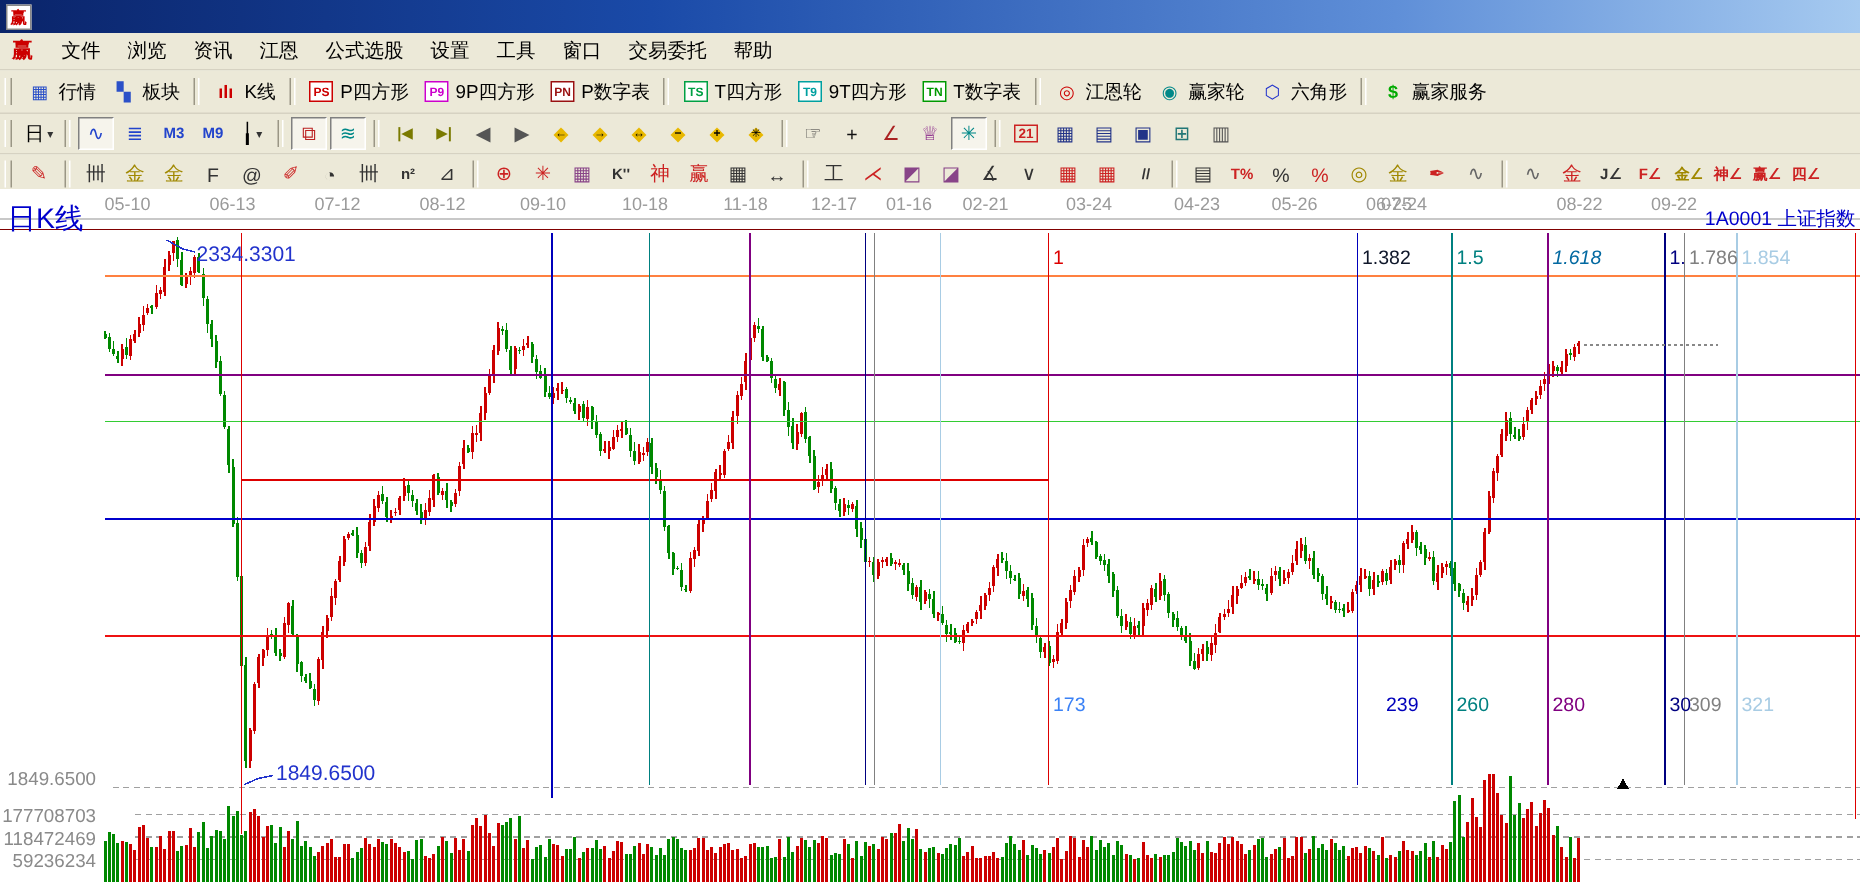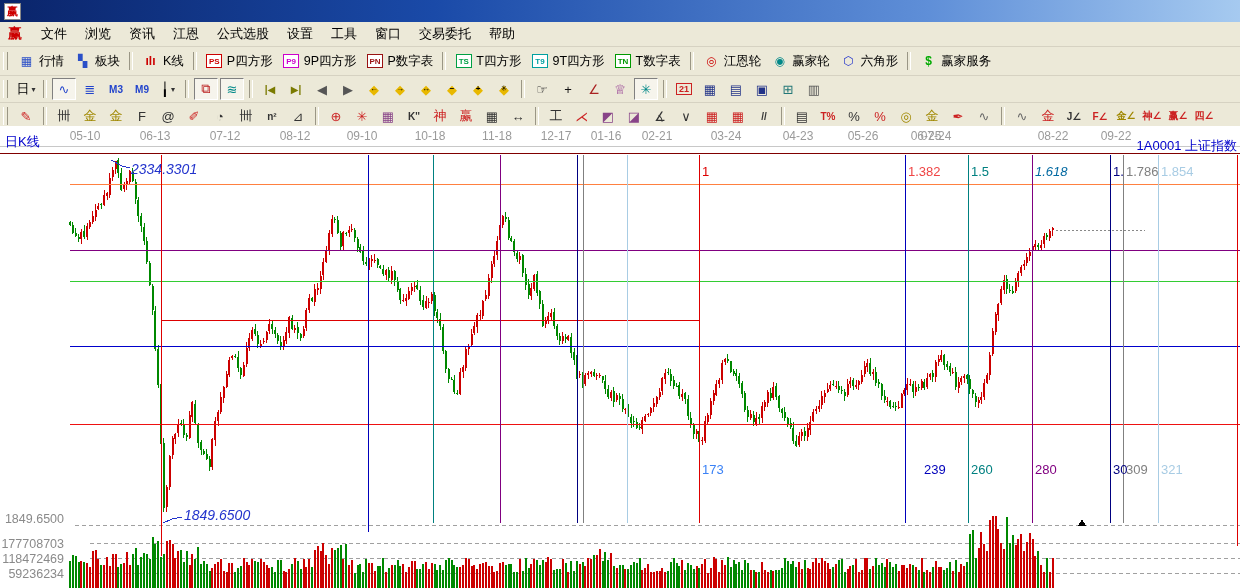--- a/index.html
+++ b/index.html
@@ -32,26 +32,26 @@
     border:1px solid transparent;position:relative;margin:0 1px;cursor:default;}
   .tbtn.pressed{border:1px solid #808080;border-bottom-color:#fff;border-right-color:#fff;background:#f6f4ec;}
   .tbtn .sub{position:absolute;font-size:8px;color:#000;font-weight:bold;top:5px;left:0;right:0;text-align:center;}
   .tbtn .drop{font-size:8px;color:#333;margin-left:2px;}
   .tbtn.small2{font-size:10px;font-weight:bold;}
 
   
   #chart-region{position:absolute;top:126px;left:0;width:1240px;height:462px;background:#fff;overflow:hidden;}
   #chart-svg{position:absolute;left:0;top:0;}
   .date-label{position:absolute;top:3px;transform:translateX(-50%);font-size:12px;color:#9a9a9a;white-space:nowrap;}
-  #pane-label{position:absolute;left:5px;top:7px;font-size:13px;color:#0000cc;}
+  #pane-label{position:absolute;left:5px;top:7px;font-size:19px;color:#0000cc;}
   #symbol-label{position:absolute;right:3px;top:11px;font-size:13px;color:#0000cc;white-space:nowrap;}
   .gann-top,.gann-bot{position:absolute;font-size:13px;white-space:nowrap;}
   .gann-top{top:38px;} .gann-bot{top:336px;}
   .scale-label{position:absolute;left:0;width:64px;text-align:right;font-size:12.5px;color:#8a8a8a;white-space:nowrap;}
-  .anno{position:absolute;font-size:14px;color:#2233cc;white-space:nowrap;font-style:italic;}
+  .anno{position:absolute;font-size:14px;color:#2233cc;white-space:nowrap;}
 </style>
 </head>
 <body>
 
 <div id="app">
   <div id="titlebar">
     <span id="title-logo">赢</span>
   </div>
 
   <div id="menubar">
@@ -1478,21 +1478,21 @@
       <div class="date-label" style="left: 657px;">02-21</div>
       <div class="date-label" style="left: 726px;">03-24</div>
       <div class="date-label" style="left: 798px;">04-23</div>
       <div class="date-label" style="left: 863px;">05-26</div>
       <div class="date-label" style="left: 926px;">06-25</div>
       <div class="date-label" style="left: 936px;">07-24</div>
       <div class="date-label" style="left: 1053px;">08-22</div>
       <div class="date-label" style="left: 1116px;">09-22</div>
       <div class="gann-top" style="left: 702px; color: rgb(221, 0, 0);">1</div>
       <div class="gann-bot" style="left: 702px; color: #3b82f6;">173</div>
-      <div class="gann-top" style="left: 908px; color: #ef4444;">1.382</div>
+      <div class="gann-top" style="left: 908px; color: #0f172a;">1.382</div>
       <div class="gann-bot" style="left: 908px; color: rgb(0, 0, 187); margin-left: 16px;">239</div>
       <div class="gann-top" style="left: 971px; color: rgb(0, 128, 128);">1.5</div>
       <div class="gann-bot" style="left: 971px; color: rgb(0, 128, 128);">260</div>
       <div class="gann-top" style="left: 1035px; color: #0369a1; font-style: italic;">1.618</div>
       <div class="gann-bot" style="left: 1035px; color: rgb(128, 0, 128);">280</div>
       <div class="gann-top" style="left: 1113px; color: rgb(0, 0, 128);">1.</div>
       <div class="gann-bot" style="left: 1113px; color: rgb(0, 0, 128);">30</div>
       <div class="gann-top" style="left: 1126px; color: rgb(128, 128, 128);">1.786</div>
       <div class="gann-bot" style="left: 1126px; color: rgb(128, 128, 128);">309</div>
       <div class="gann-top" style="left: 1161px; color: rgb(168, 204, 228);">1.854</div>

